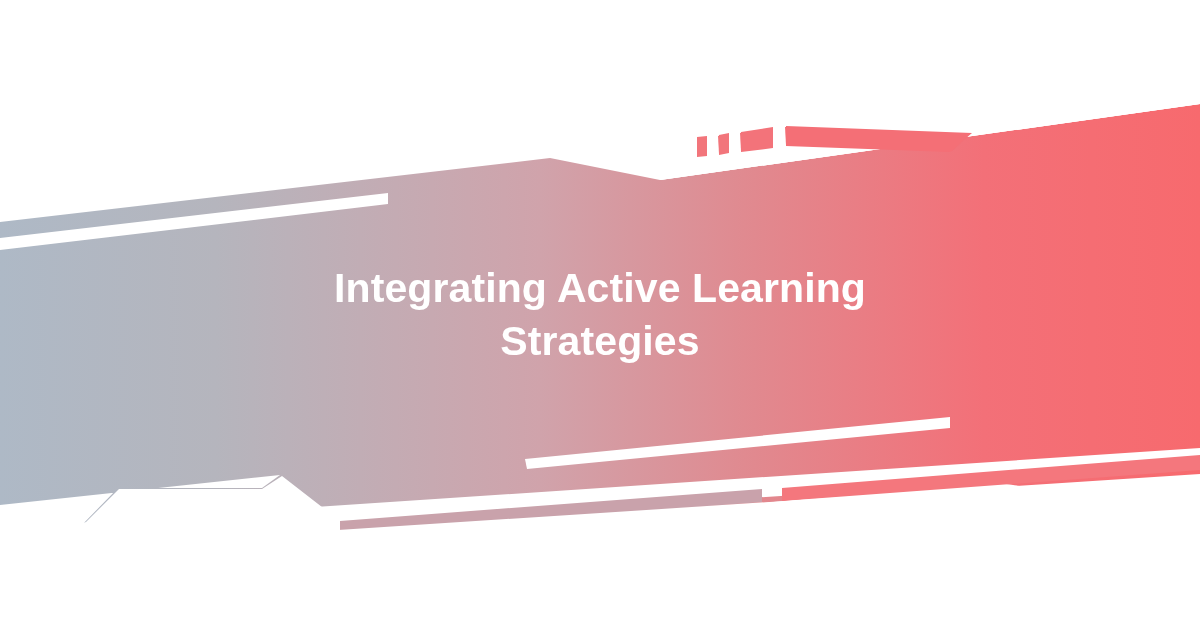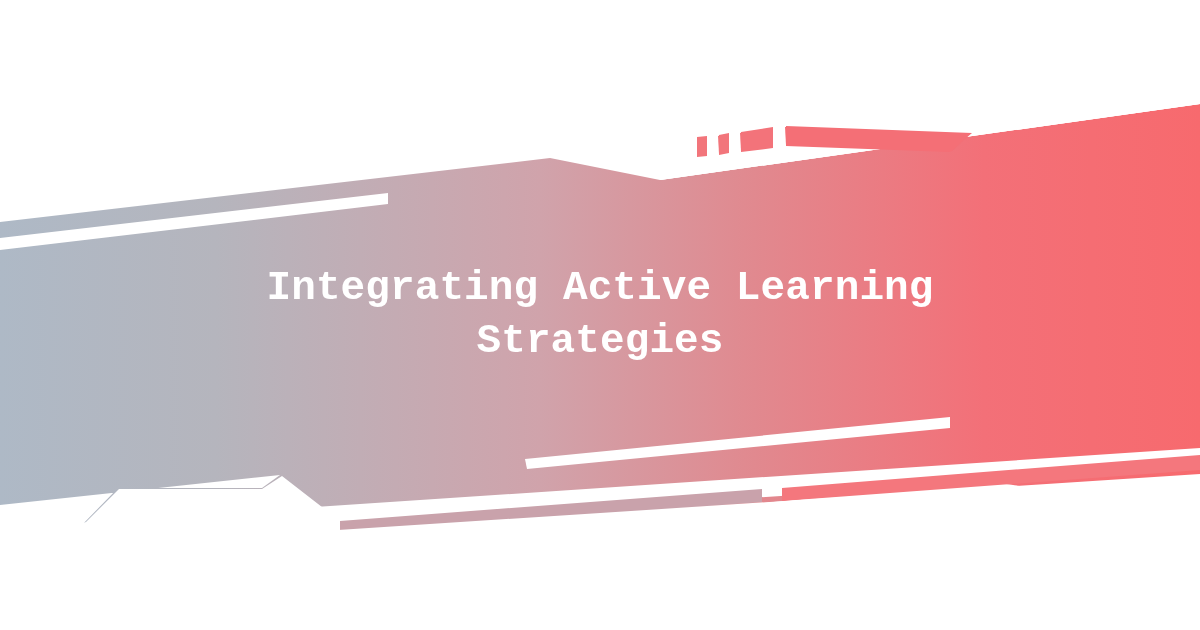--- a/index.html
+++ b/index.html
@@ -37,21 +37,21 @@
     display: flex;
     align-items: center;
     justify-content: center;
     pointer-events: none;
   }
   #banner-title {
     margin: 0;
     width: 700px;
     text-align: center;
     color: #ffffff;
-    font-family: Liberation Mono, monospace;
+    font-family: Liberation Sans, sans-serif;
     font-size: 41px;
     font-weight: 700;
     line-height: 1.30;
     letter-spacing: 0.1px;
     white-space: pre-line;
   }
 </style>
 </head>
 <body>
 

